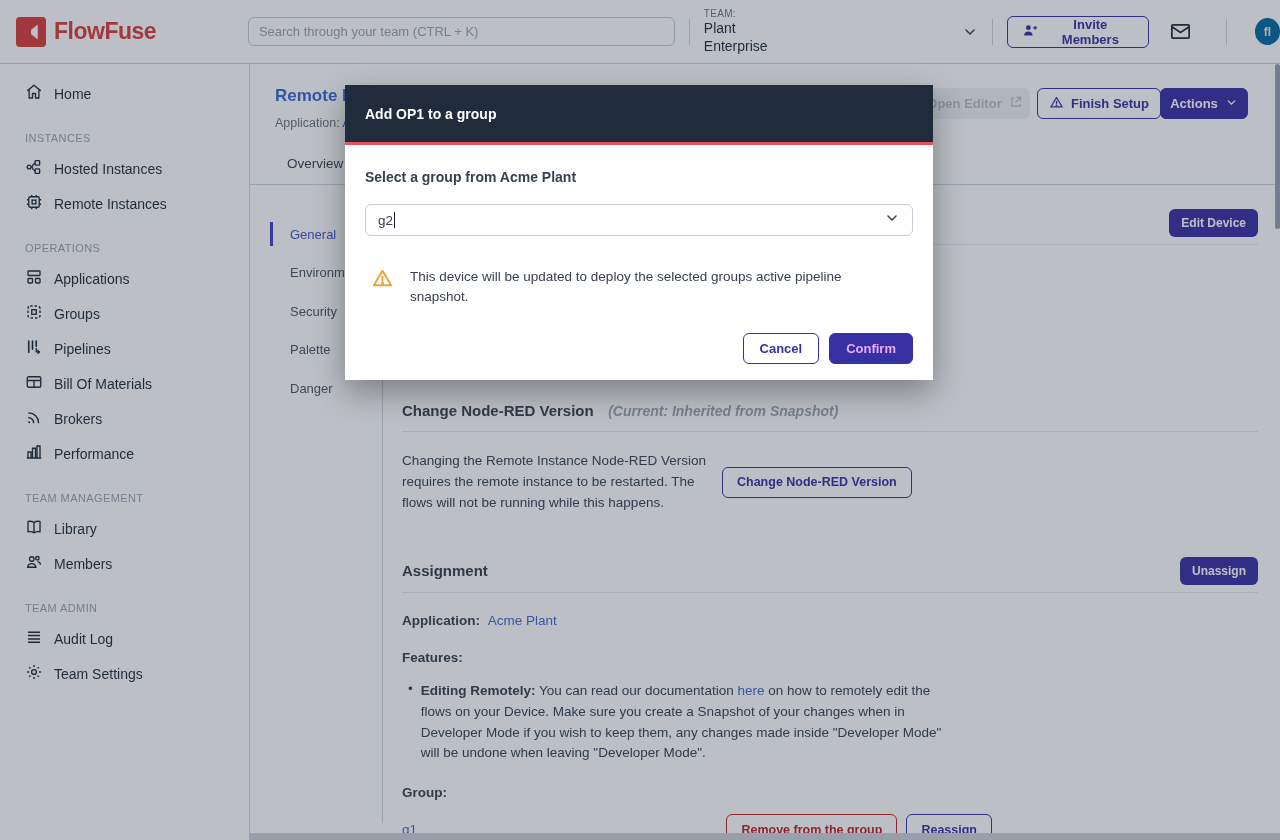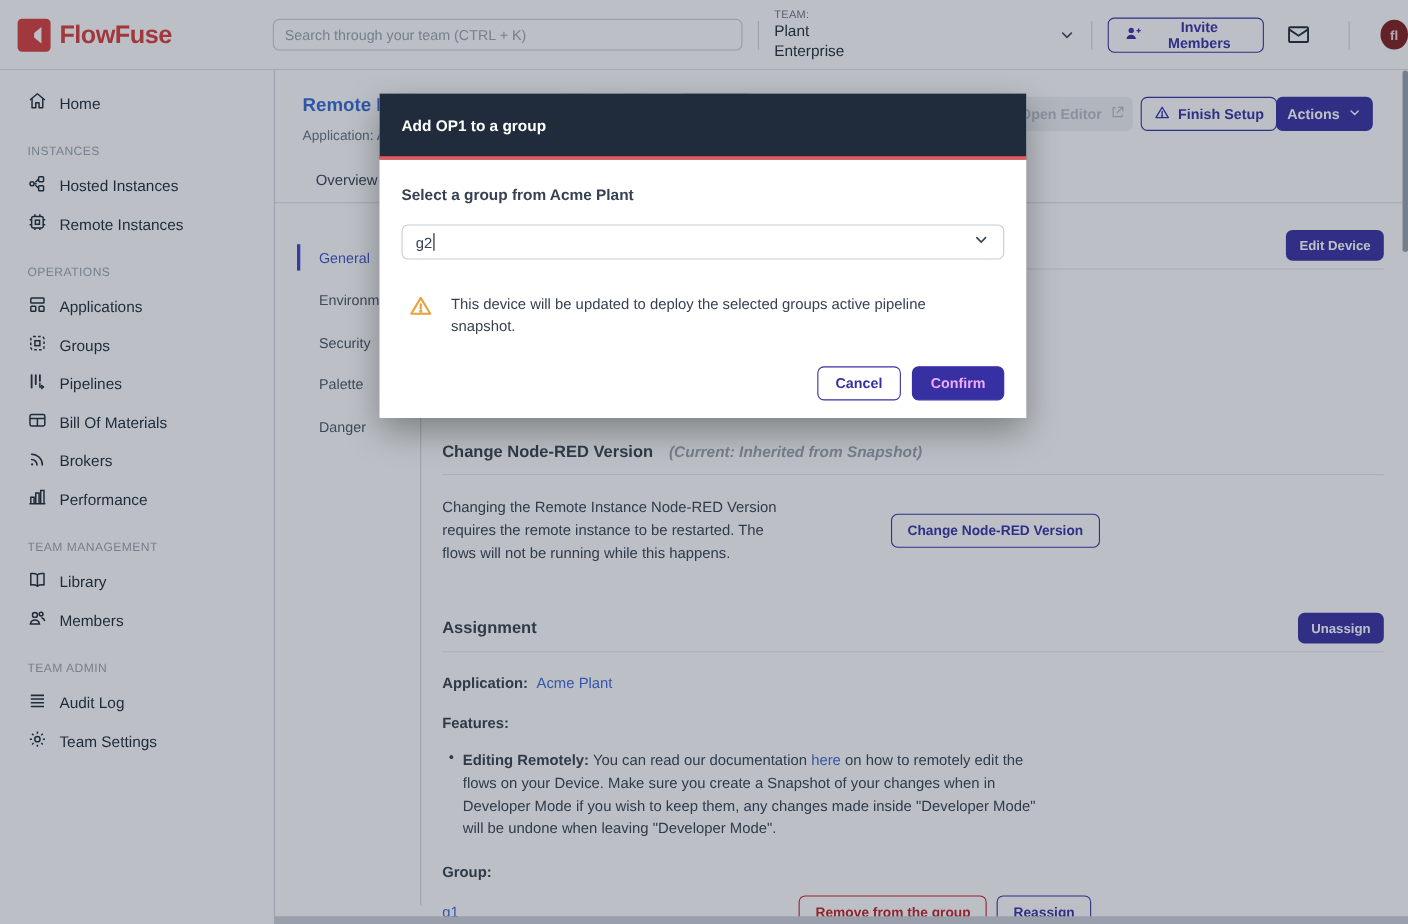--- a/index.html
+++ b/index.html
@@ -17,21 +17,21 @@
                 background:#fff; padding:0 10px; font-size:13px; color:#374151; }
   .search-box::placeholder { color:#9ca3af; }
   .hdr-divider { width:1px; height:26px; background:#d1d5db; margin:0 14px; }
   .team-block { display:flex; flex-direction:column; line-height:1.25; }
   .team-label { font-size:10px; color:#6b7280; letter-spacing:0.3px; }
   .team-name { font-size:14px; color:#1f2937; }
   .team-chevron { margin-left:165px; color:#374151; display:flex; cursor:pointer; }
   .invite-btn { display:flex; align-items:center; gap:8px; border:1px solid #3730a3; color:#3730a3;
                 background:#fff; font-weight:700; font-size:13px; border-radius:6px; height:32px; padding:0 14px; cursor:pointer; }
   .mail-btn { margin:0 20px 0 20px; display:flex; color:#1f2937; cursor:pointer; }
-  .avatar { width:27px; height:27px; border-radius:50%; background:#7f1d1d; color:#f3e0d8; font-size:12px; font-weight:700;
+  .avatar { width:27px; height:27px; border-radius:50%; background:#0369a1; color:#f3e0d8; font-size:12px; font-weight:700;
             display:flex; align-items:center; justify-content:center; margin-left:14px; }
 
   
   .sidebar { position:absolute; top:64px; left:0; bottom:0; width:250px; background:#fff;
              border-right:1px solid #d1d5db; padding-top:12px; z-index:1; }
   .side-item { display:flex; align-items:center; gap:11px; height:35px; padding-left:25px; font-size:14px; color:#1f2937; cursor:pointer; }
   .side-item svg { flex:0 0 auto; }
   .side-section { font-size:11px; letter-spacing:0.4px; color:#9ca3af; padding-left:25px; margin:21px 0 7px; }
 
   
@@ -308,21 +308,21 @@
         </div>
         <hr class="hr" style="margin-top:7px;">
 
         <div class="sec-headrow" style="margin-top:157px;">
           <span>
             <span class="sec-title">Change Node-RED Version</span>
             <span class="sec-sub">(Current: Inherited from Snapshot)</span>
           </span>
         </div>
         <hr class="hr" style="margin-top:11px;">
-        <div style="display:flex; align-items:center; gap:88px; margin-top:19px;">
+        <div style="display:flex; align-items:center; margin-top:19px;">
           <p class="para" style="width:320px;">Changing the Remote Instance Node-RED Version requires the remote instance to be restarted. The flows will not be running while this happens.</p>
           <button class="mid-btn indigo">Change Node-RED Version</button>
         </div>
 
         <div class="sec-headrow" style="margin-top:43px;">
           <span class="sec-title">Assignment</span>
           <button class="small-btn">Unassign</button>
         </div>
         <hr class="hr" style="margin-top:7px;">
 

